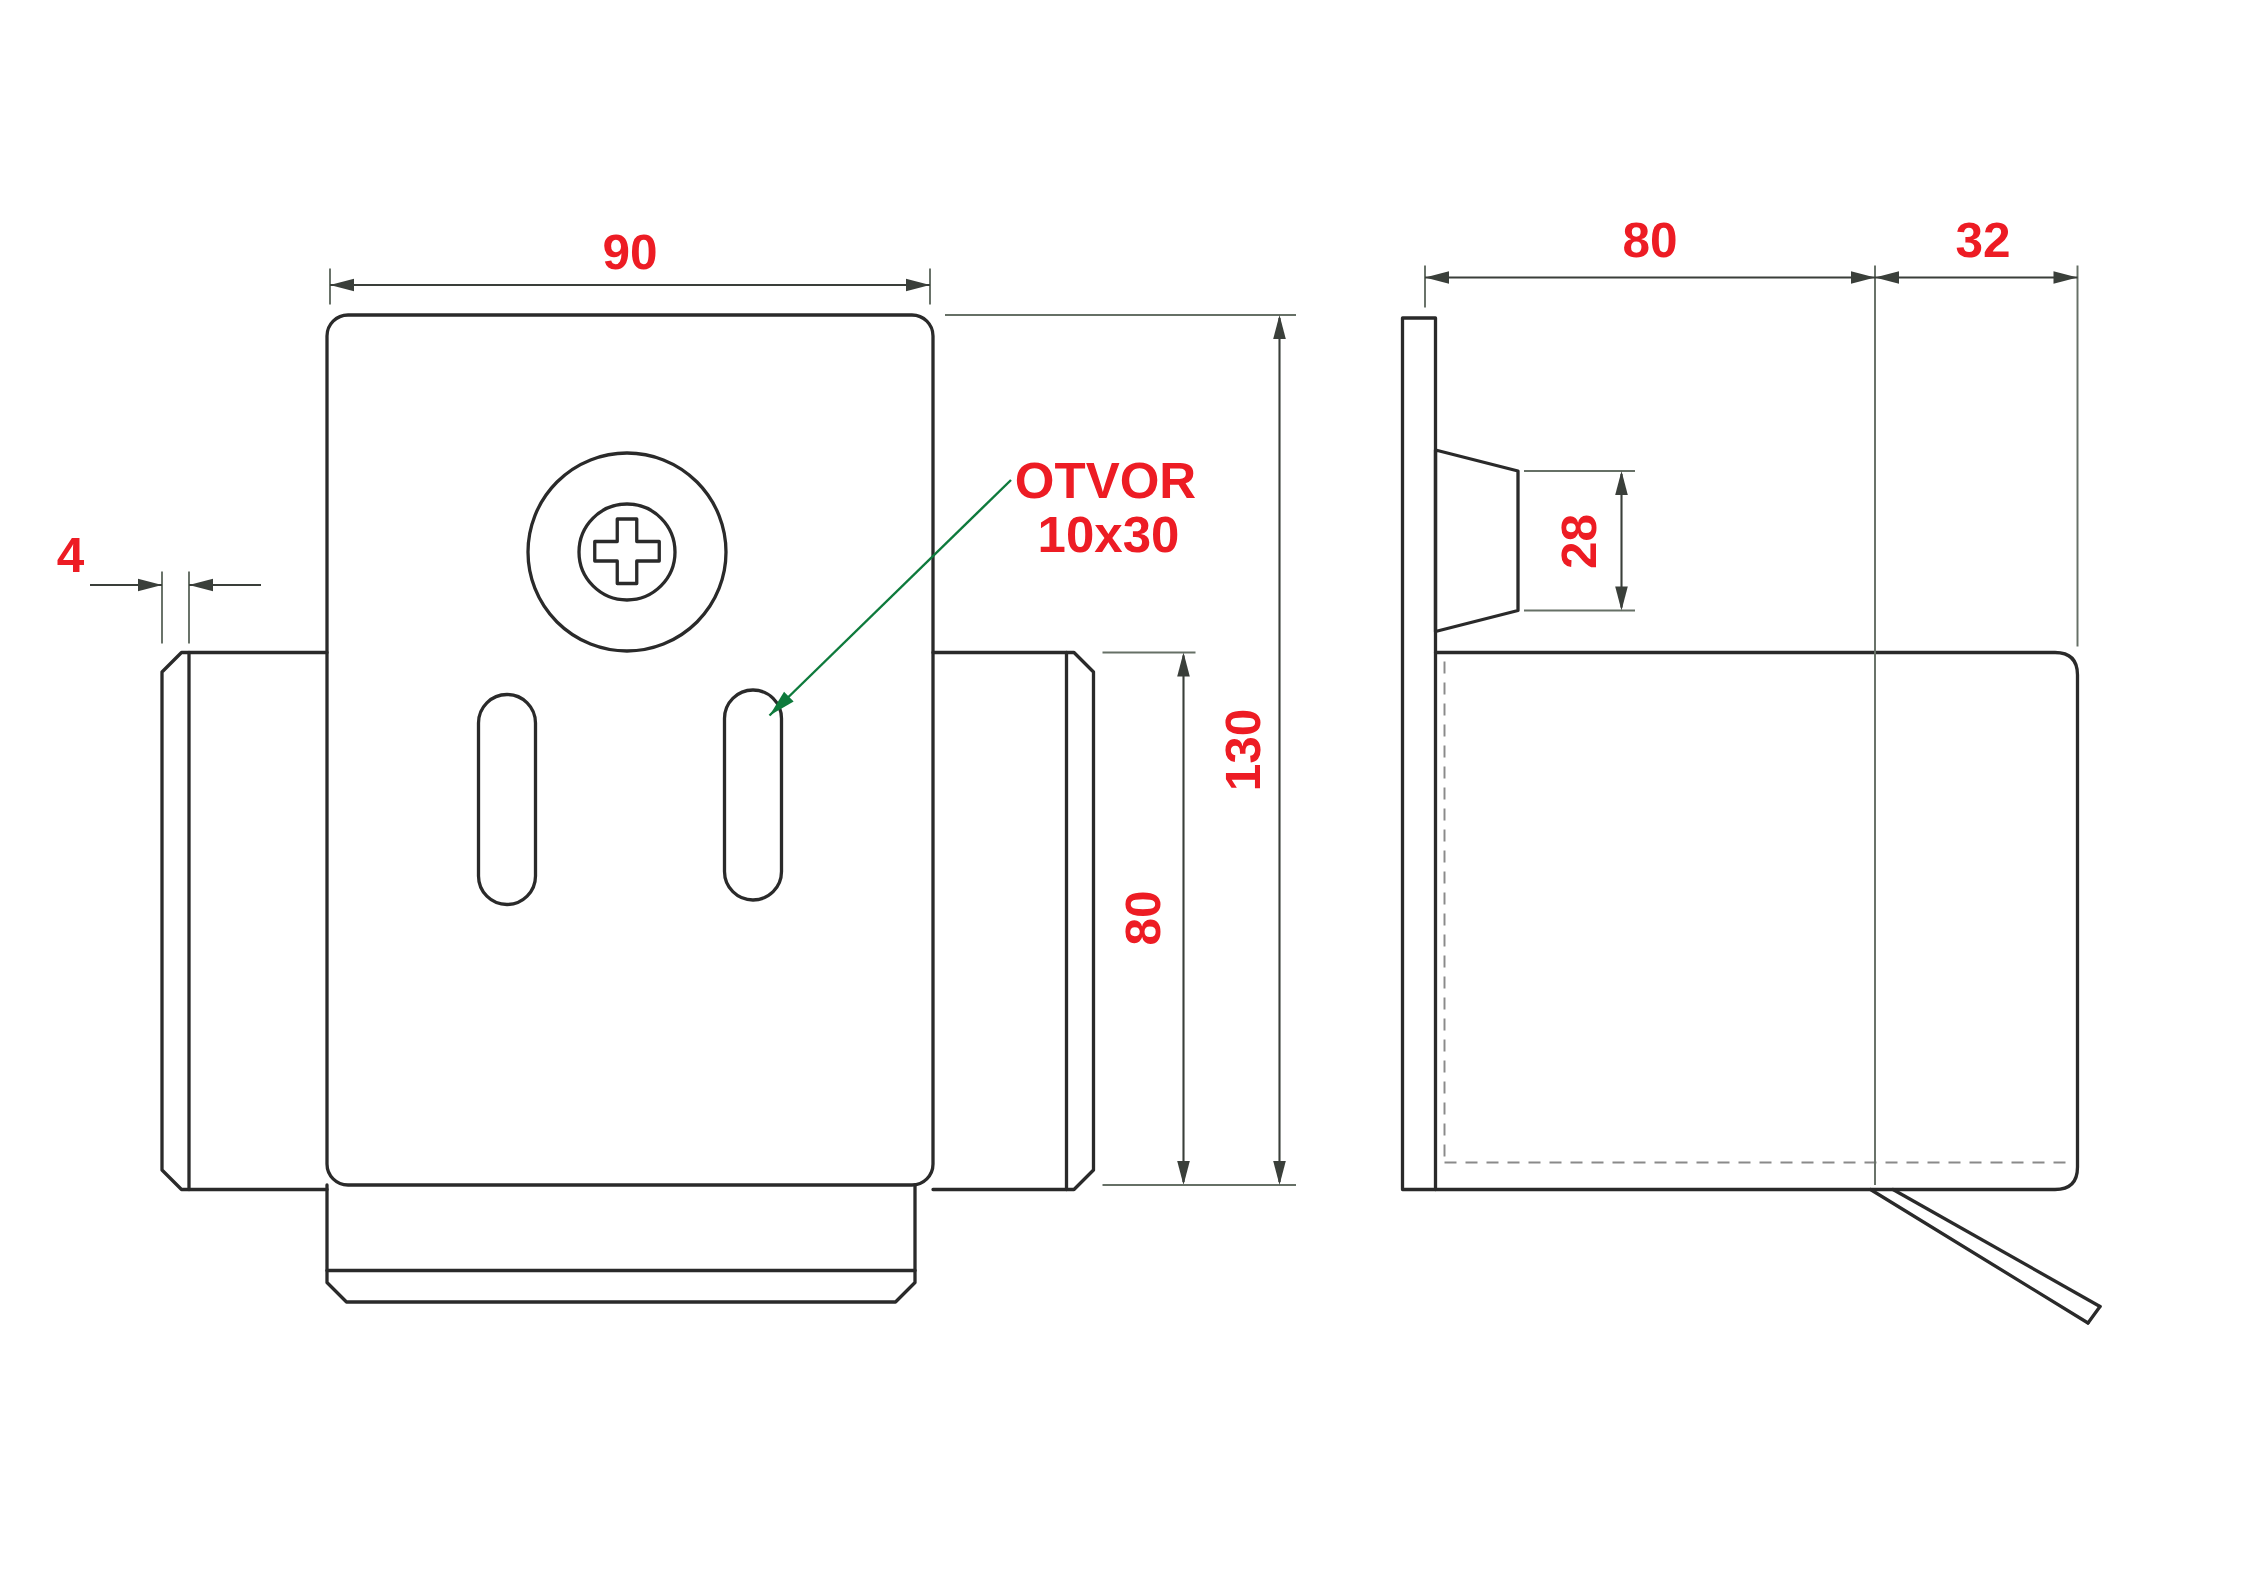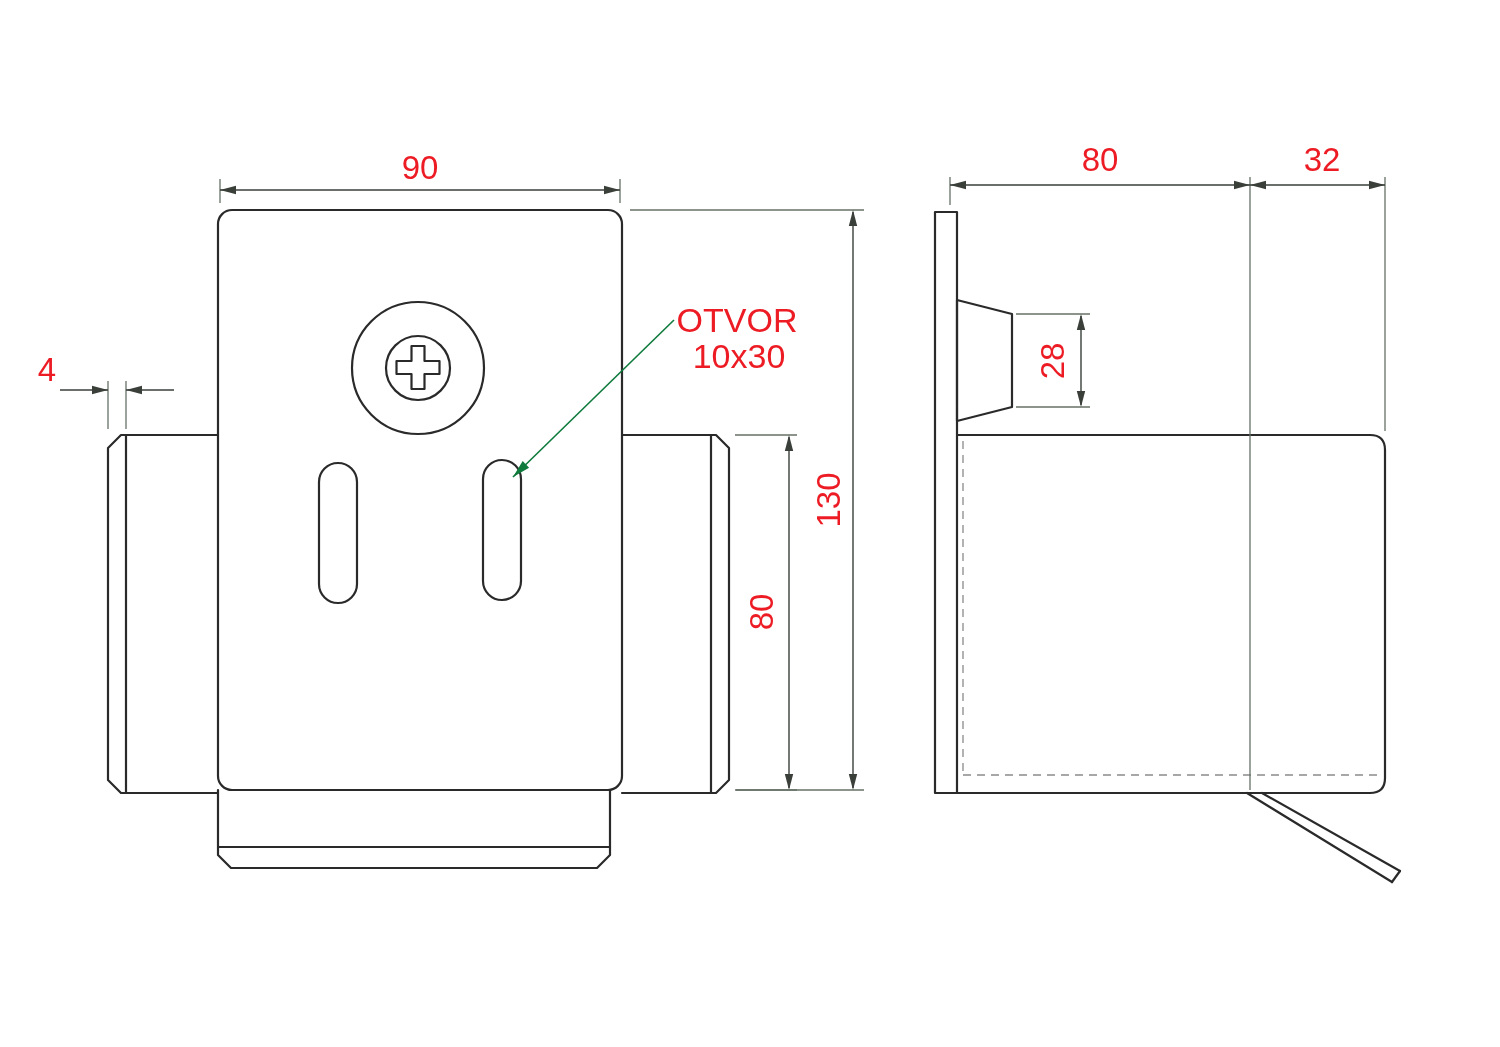--- a/index.html
+++ b/index.html
@@ -9,20 +9,21 @@
     width: 1500px;
     height: 1047px;
     overflow: hidden;
     font-family: "Liberation Sans", sans-serif;
   }
   .canvas {
     position: relative;
     width: 1500px;
     height: 1047px;
     background: var(--color-background, #ffffff);
+    font-weight: bold;
   }
   svg { display: block; }
   .geo {
     stroke: var(--color-geometry_line, #2a2a2a);
     stroke-width: 2.2;
     fill: none;
     stroke-linejoin: round;
     stroke-linecap: round;
   }
   .ext-line {

